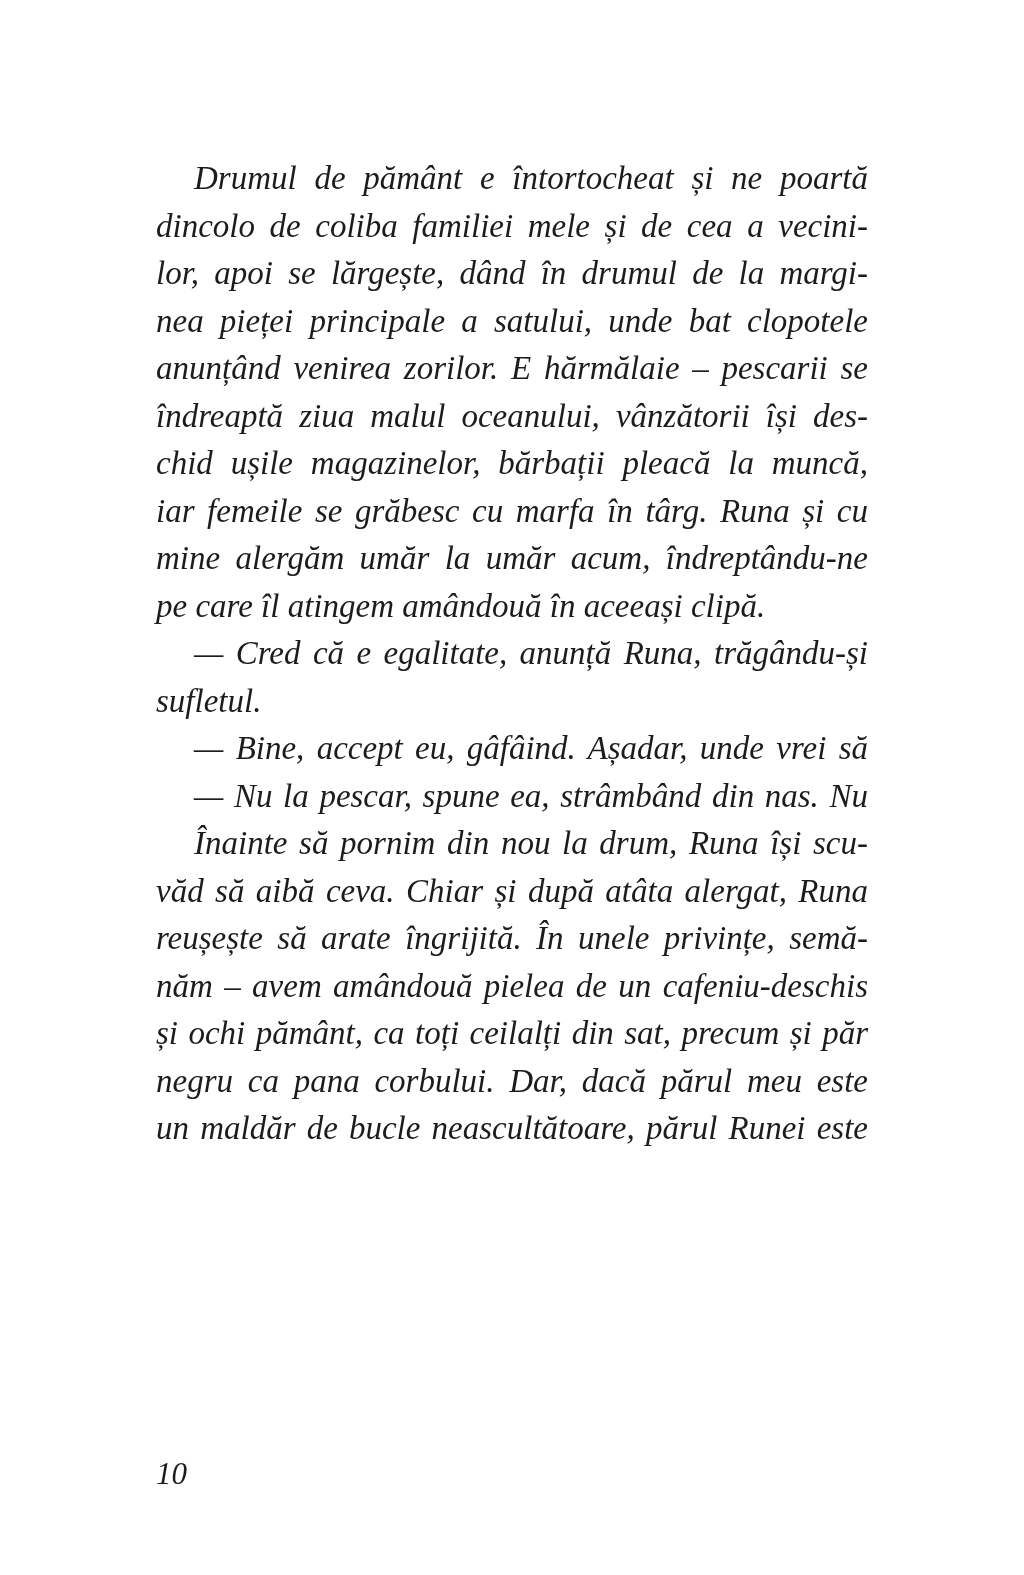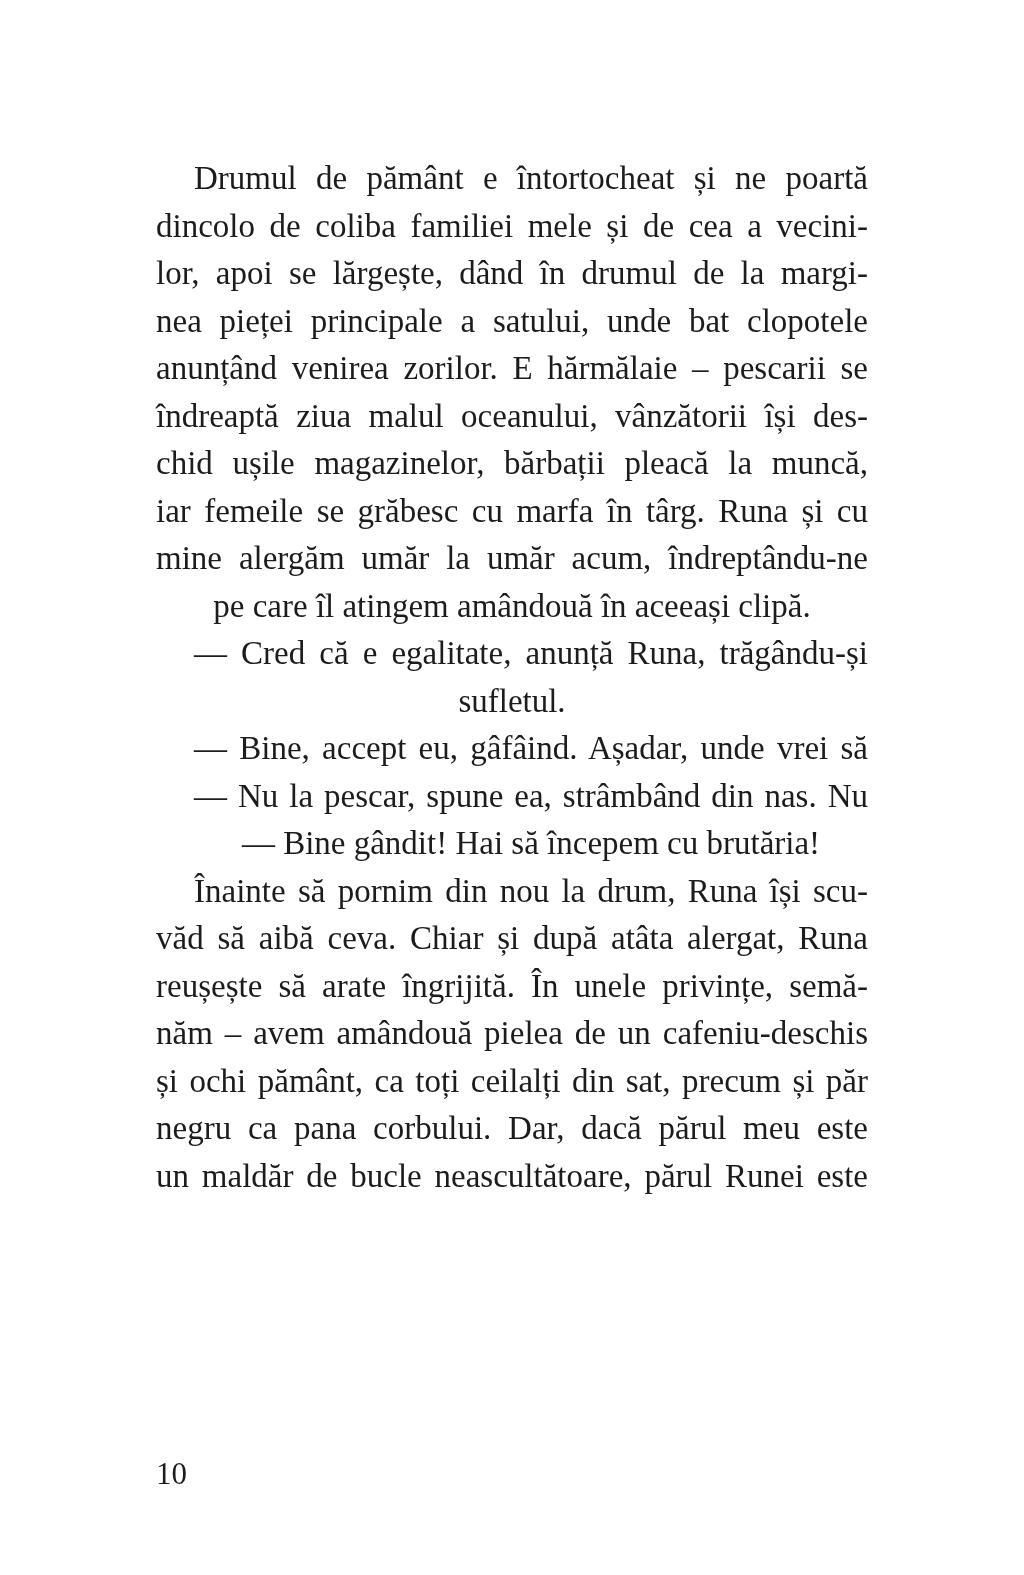--- a/index.html
+++ b/index.html
@@ -20,21 +20,21 @@
   .body-text {
     position: absolute;
     left: 156px;
     top: 155px;
     width: 712px;
   }
   .line {
     height: 47.5px;
     line-height: 47.5px;
     font-size: 33px;
-    text-align: center;
+    text-align: left;
     overflow: visible;
   }
   .line.justify {
     text-align: justify;
     text-align-last: justify;
   }
   .line.indent {
     padding-left: 38px;
   }
   .page-number {
@@ -44,37 +44,36 @@
     width: 712px;
     height: 47.5px;
     line-height: 47.5px;
     font-size: 31px;
     text-align: left;
   }
 </style>
 </head>
 <body style="background-color: rgb(255, 255, 255);">
 
-<div class="page" style="color: rgb(28, 28, 28);">
+<div class="page" style="color: rgb(28, 28, 28); font-style: italic;">
   <div class="body-text">
       <div class="line indent justify">Drumul de pământ e întortocheat și ne poartă</div>
       <div class="line justify">dincolo de coliba familiei mele și de cea a vecini-</div>
       <div class="line justify">lor, apoi se lărgește, dând în drumul de la margi-</div>
       <div class="line justify">nea pieței principale a satului, unde bat clopotele</div>
       <div class="line justify">anunțând venirea zorilor. E hărmălaie – pescarii se</div>
       <div class="line justify">îndreaptă ziua malul oceanului, vânzătorii își des-</div>
       <div class="line justify">chid ușile magazinelor, bărbații pleacă la muncă,</div>
       <div class="line justify">iar femeile se grăbesc cu marfa în târg. Runa și cu</div>
       <div class="line justify">mine alergăm umăr la umăr acum, îndreptându-ne</div>
       <div class="line">pe care îl atingem amândouă în aceeași clipă.</div>
       <div class="line indent justify">— Cred că e egalitate, anunță Runa, trăgându-și</div>
       <div class="line">sufletul.</div>
       <div class="line indent justify">— Bine, accept eu, gâfâind. Așadar, unde vrei să</div>
       <div class="line indent justify">— Nu la pescar, spune ea, strâmbând din nas. Nu</div>
-      <div class="line indent">— Bine gândit! Hai să începem cu brutăria!</div>
       <div class="line indent justify">Înainte să pornim din nou la drum, Runa își scu-</div>
       <div class="line justify">văd să aibă ceva. Chiar și după atâta alergat, Runa</div>
       <div class="line justify">reușește să arate îngrijită. În unele privințe, semă-</div>
       <div class="line justify">năm – avem amândouă pielea de un cafeniu-deschis</div>
       <div class="line justify">și ochi pământ, ca toți ceilalți din sat, precum și păr</div>
       <div class="line justify">negru ca pana corbului. Dar, dacă părul meu este</div>
       <div class="line justify">un maldăr de bucle neascultătoare, părul Runei este</div>
     </div>
   <div class="page-number">10</div>
 </div>

